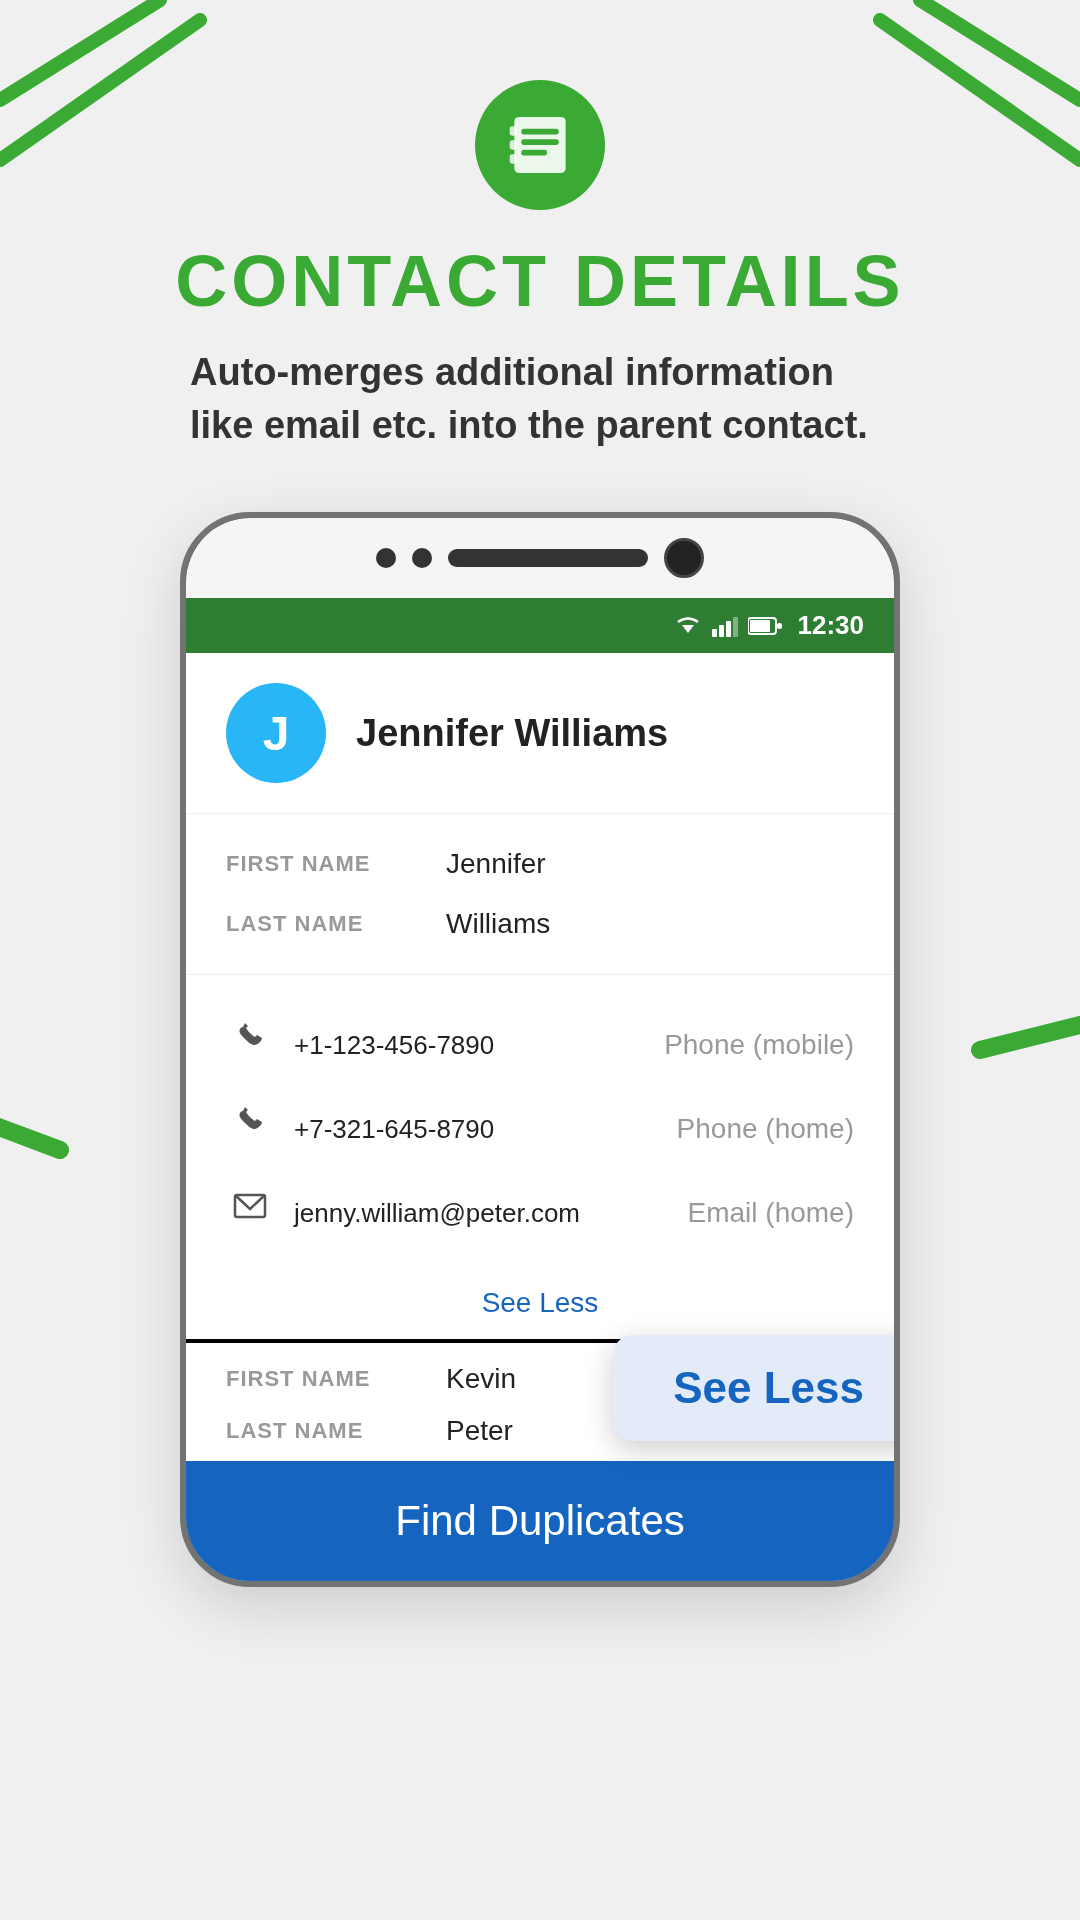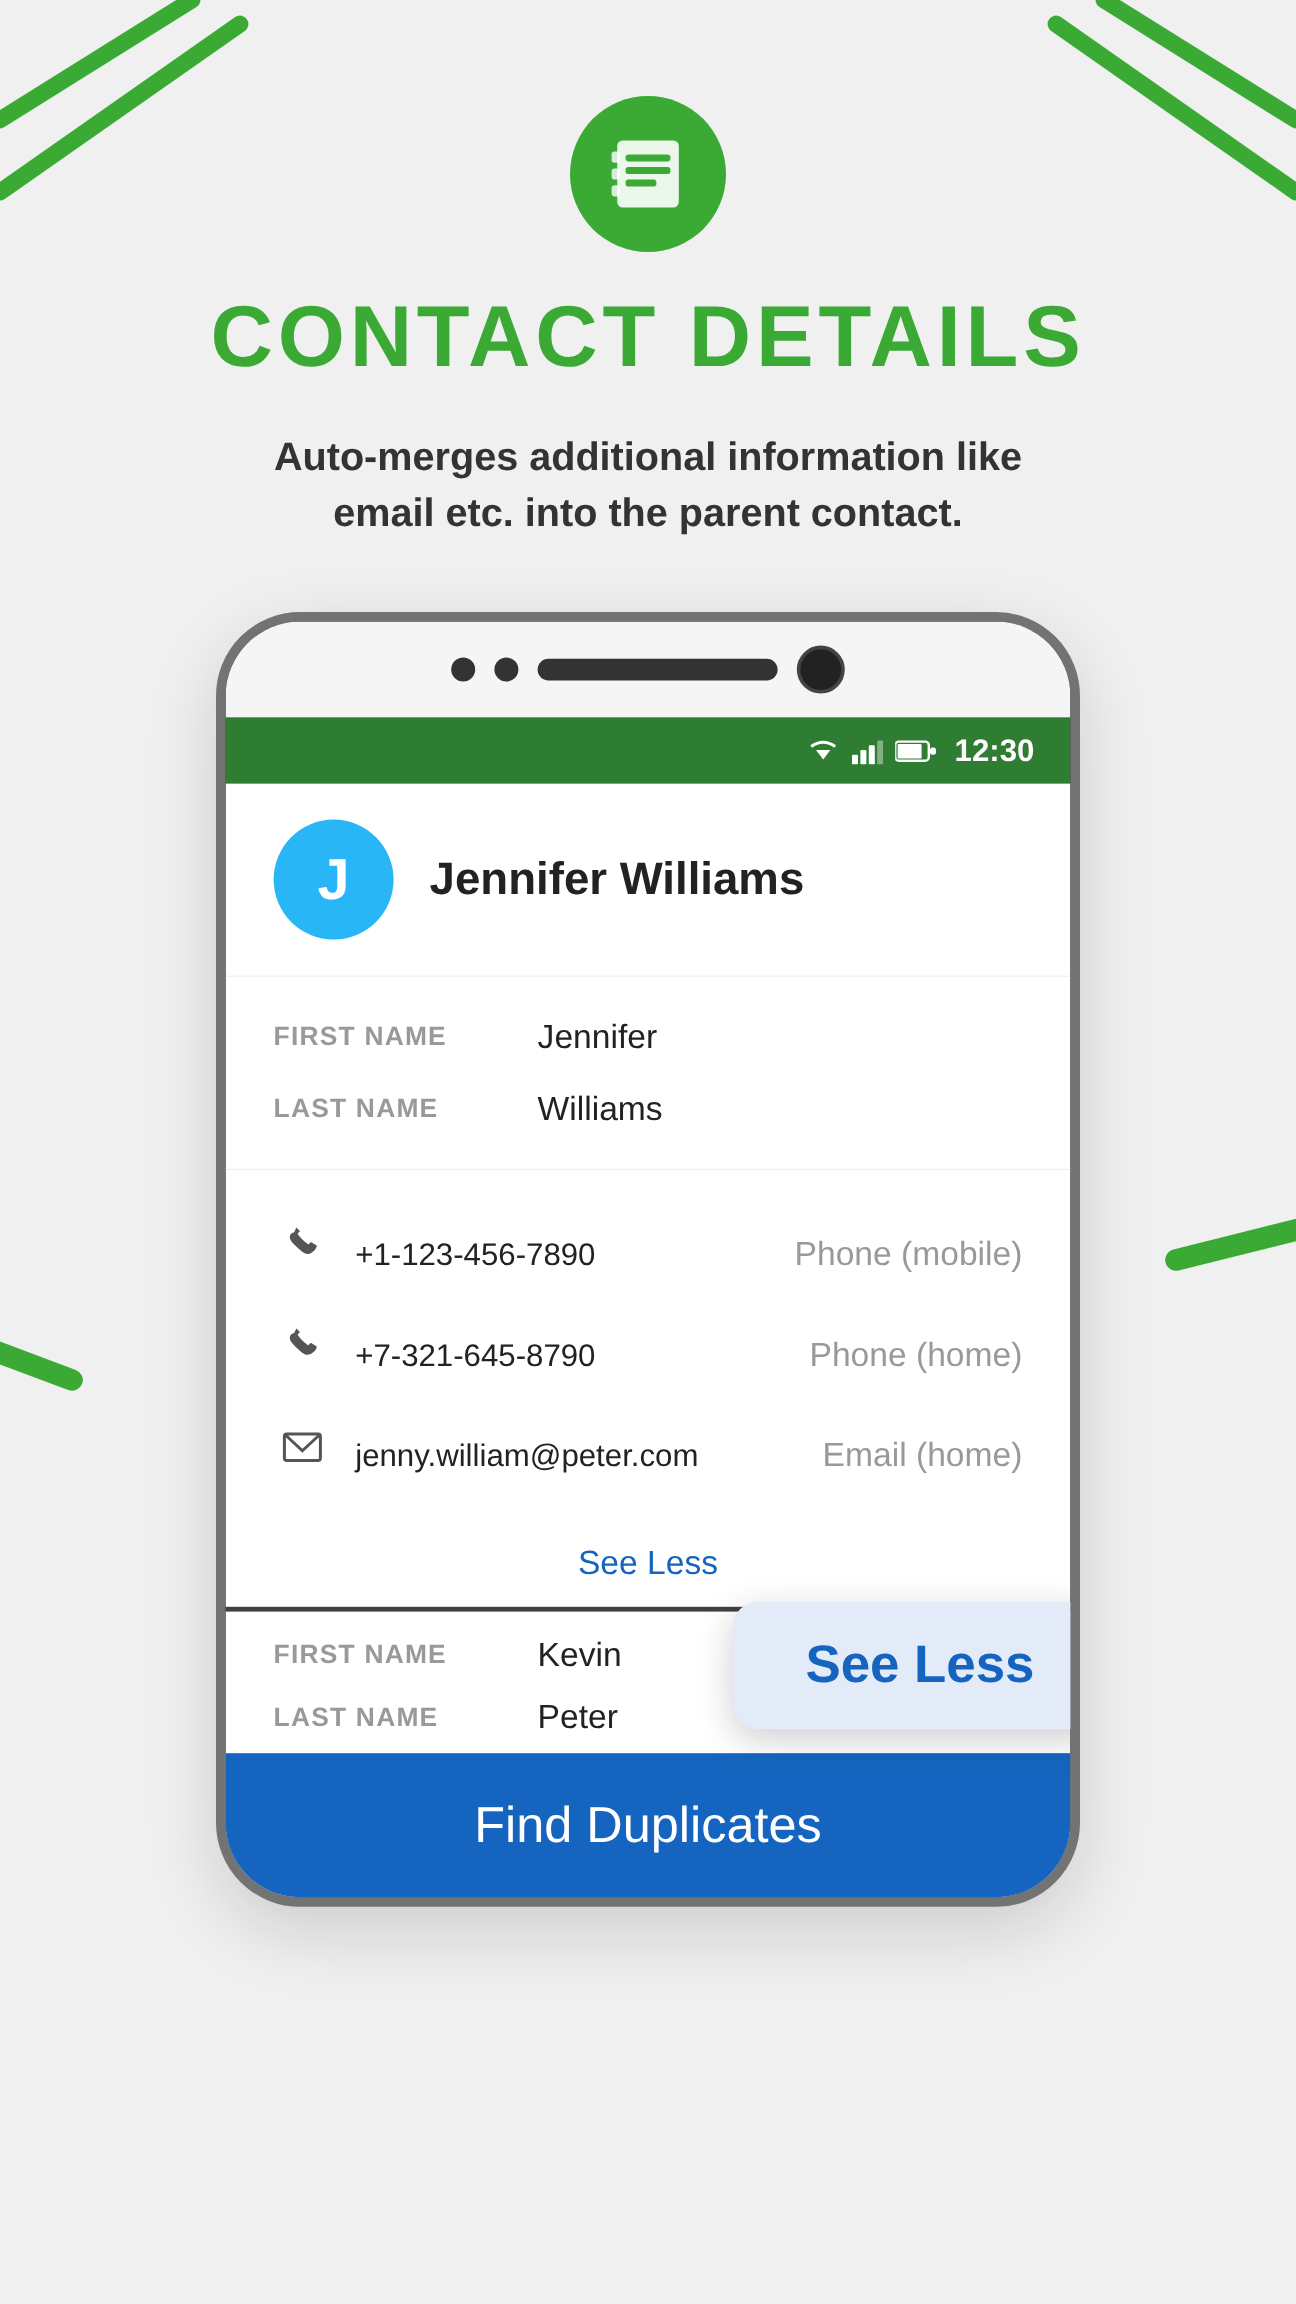--- a/index.html
+++ b/index.html
@@ -50,45 +50,44 @@
       font-size: 72px;
       font-weight: 900;
       color: #3aaa35;
       text-transform: uppercase;
       letter-spacing: 4px;
       text-align: center;
       margin-bottom: 24px;
     }
 
     .page-subtitle {
-      font-size: 33px;
+      font-size: 38px;
       font-weight: 600;
       color: #333;
-      text-align: center;
+      text-align: left;
       line-height: 1.4;
       max-width: 780px;
       padding: 0 40px;
-      margin-top: 12px;
     }
 
     
     .phone-wrapper {
       position: relative;
       margin-top: 60px;
       width: 100%;
       display: flex;
       justify-content: center;
       z-index: 2;
     }
 
     .phone-frame {
       width: 720px;
-      background: #404040;
+      background: #000000;
       border-radius: 70px;
-      border: 8px solid #737373;
+      border: 6px solid #737373;
       overflow: hidden;
       box-shadow: 0 20px 60px rgba(0,0,0,0.15);
       position: relative;
     }
 
     
     .phone-top-bar {
       background: #f5f5f5;
       padding: 20px 40px;
       display: flex;

